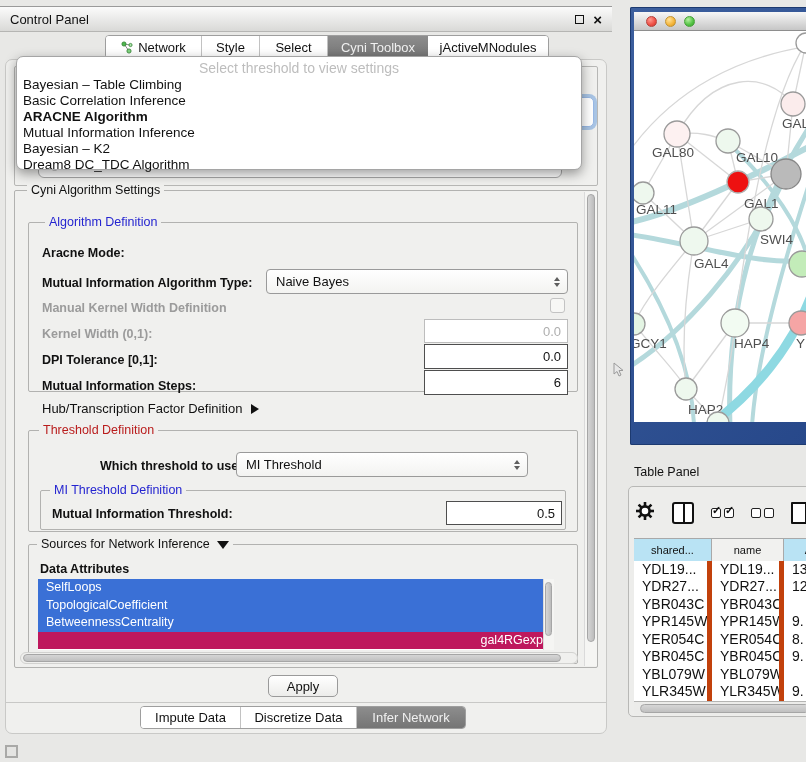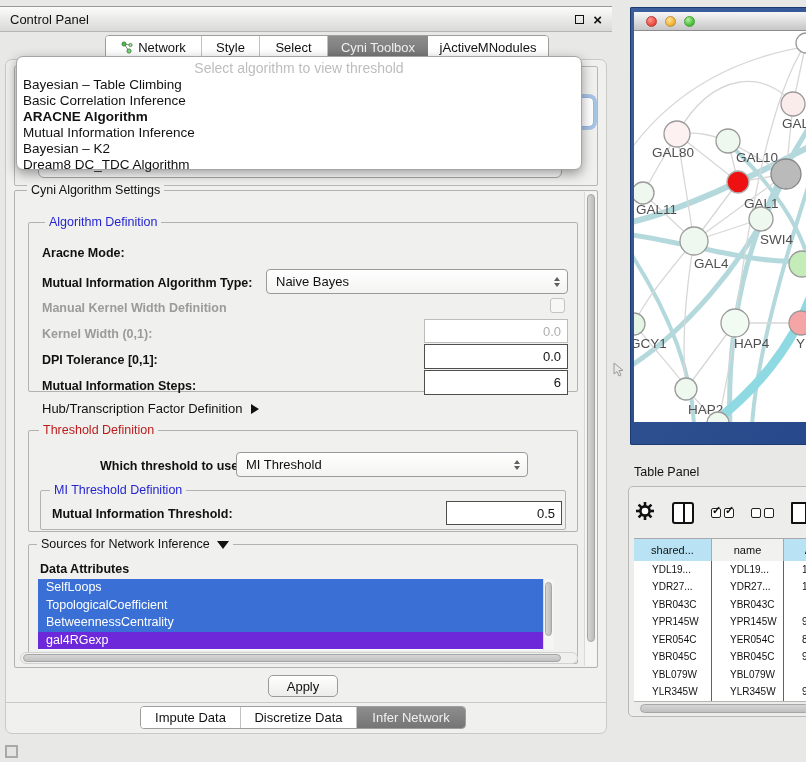--- a/index.html
+++ b/index.html
@@ -107,21 +107,21 @@
 .cb-pair{display:flex;gap:3px;align-items:center}
 .cb{width:10px;height:10px;border:1.7px solid #222;border-radius:2px;position:relative;background:#fff}
 .cb.checked::after{content:"\2713";position:absolute;left:0px;top:-5px;font-size:11px;font-weight:bold}
 .page-icon{width:16px;height:22px;border:2.2px solid #111;background:#fff;border-radius:1px}
 .thead{display:flex;border-top:1px solid #a9a9a9;border-bottom:1px solid #a9a9a9}
 .th{height:22px;line-height:22px;font-size:11px;text-align:center;border-right:1px solid #a9a9a9;
     background:#f1f1ef;overflow:hidden;white-space:nowrap}
 .th.hl{background:#b9e3f4}
 .tbody{background:#fff;overflow:hidden}
 .tr{display:flex;height:17.45px}
-.td{font-size:10px;line-height:17.45px;padding-left:18px;border-right:1px solid #c2410c;
+.td{font-size:14px;line-height:17.45px;padding-left:8px;border-right:5px solid #c2410c;
     overflow:hidden;white-space:nowrap}
 
 
 .grip{left:5px;top:745px;width:13px;height:13px;border:2px solid #a9a9a7;background:#e4e4e2}
 .netlink-icon svg{display:block}
 </style>
 </head>
 <body>
 
 <div id="screen">
@@ -161,21 +161,21 @@
     </div>
   </div>
 
   <div class="abs outer-panel"></div>
 
   <div class="abs behind-group"></div>
   <div class="abs focus-combo"></div>
   <div class="abs behind-combo">galFiltered.sif default node</div>
 
   <div class="abs dropdown">
-    <div class="dd-placeholder">Select algorithm to view threshold</div>
+    <div class="dd-placeholder">Select threshold to view settings</div>
     <div id="dd-items">
         <div class="dd-item">Bayesian – Table Climbing</div>
         <div class="dd-item">Basic Correlation Inference</div>
         <div class="dd-item sel-bold">ARACNE Algorithm</div>
         <div class="dd-item">Mutual Information Inference</div>
         <div class="dd-item">Bayesian – K2</div>
         <div class="dd-item">Dream8 DC_TDC Algorithm</div>
       </div>
   </div>
 
@@ -236,21 +236,21 @@
   <div class="abs groupbox" style="left:28px;top:544px;width:550px;height:120px"></div>
   <div class="abs legend" style="left:37px;top:537px">
     <span>Sources for Network Inference</span><span class="tri-down-b"></span>
   </div>
   <div class="abs lbl" style="left:40px;top:562px">Data Attributes</div>
 
   <div class="abs attr-list" style="left:38px;top:579px;width:505px;height:71px" id="attr-list">
       <div class="attr-item" style="background: rgb(58, 112, 214);">SelfLoops</div>
       <div class="attr-item" style="background: rgb(58, 112, 214);">TopologicalCoefficient</div>
       <div class="attr-item" style="background: rgb(58, 112, 214);">BetweennessCentrality</div>
-      <div class="attr-item" style="background: #6d28d9;">gal4RGexp</div>
+      <div class="attr-item" style="background: #be185d; text-align: right;">gal4RGexp</div>
     </div>
   <div class="abs vtrack" style="left:543px;top:579px;width:11px;height:71px">
     <div class="vthumb abs" style="left:1px;top:3px;width:7px;height:54px"></div>
   </div>
 
   <div class="abs htrack" style="left:20px;top:652px;width:558px;height:12px">
     <div class="hthumb abs" style="left:2px;top:1px;width:538px;height:8px"></div>
   </div>
 
   <div class="abs push-btn" style="left:268px;top:675px;width:70px;height:22px">Apply</div>

